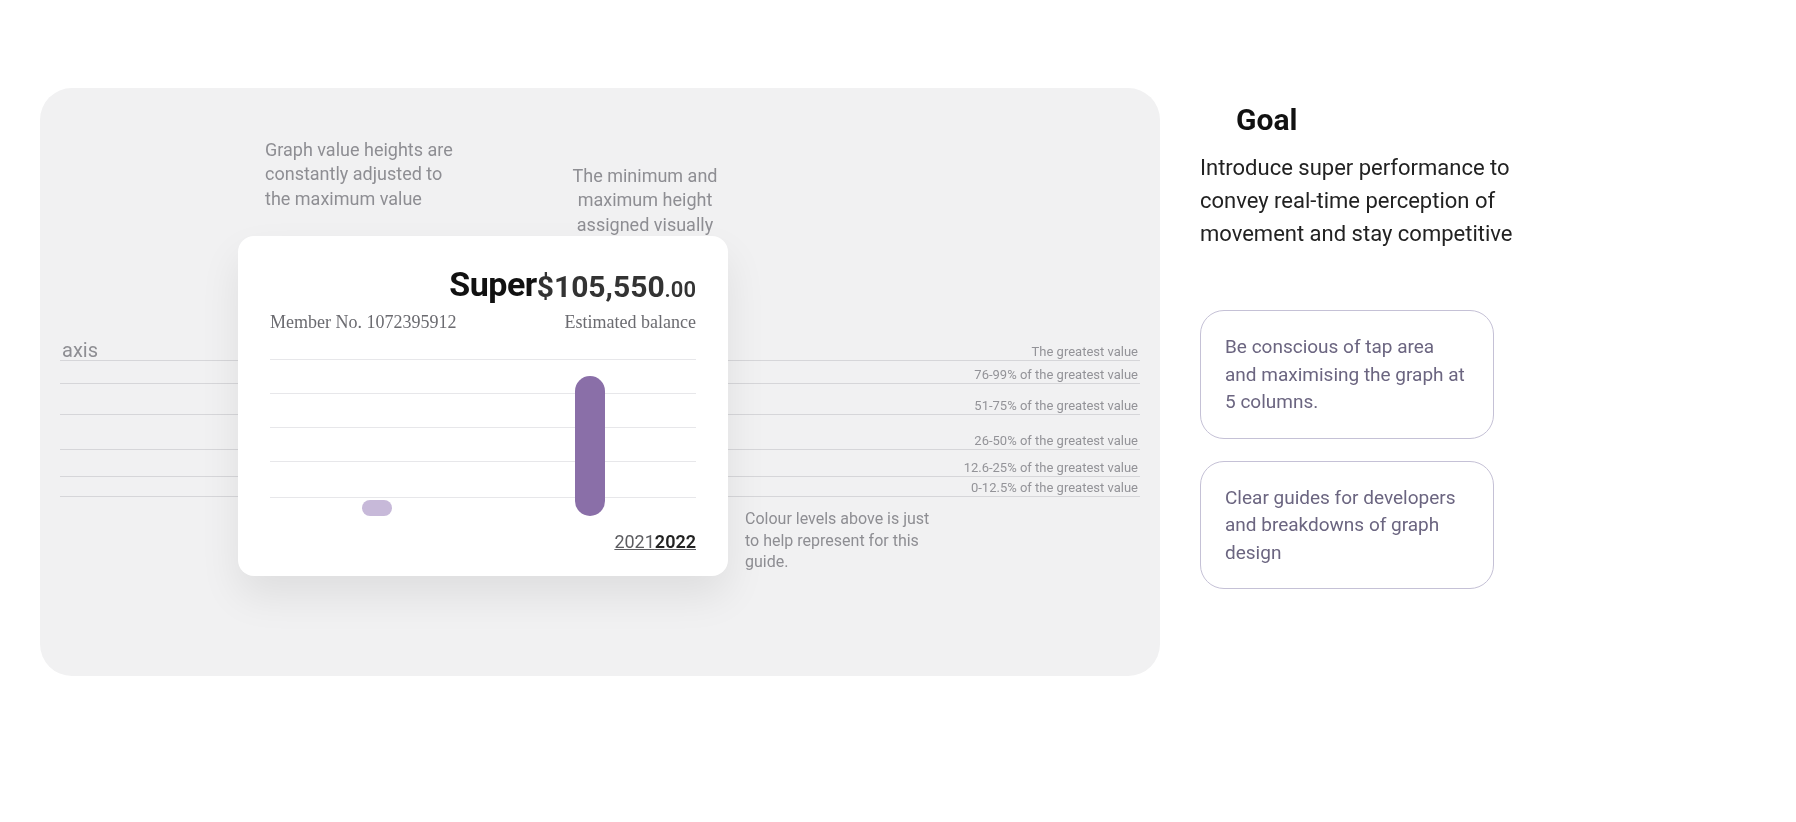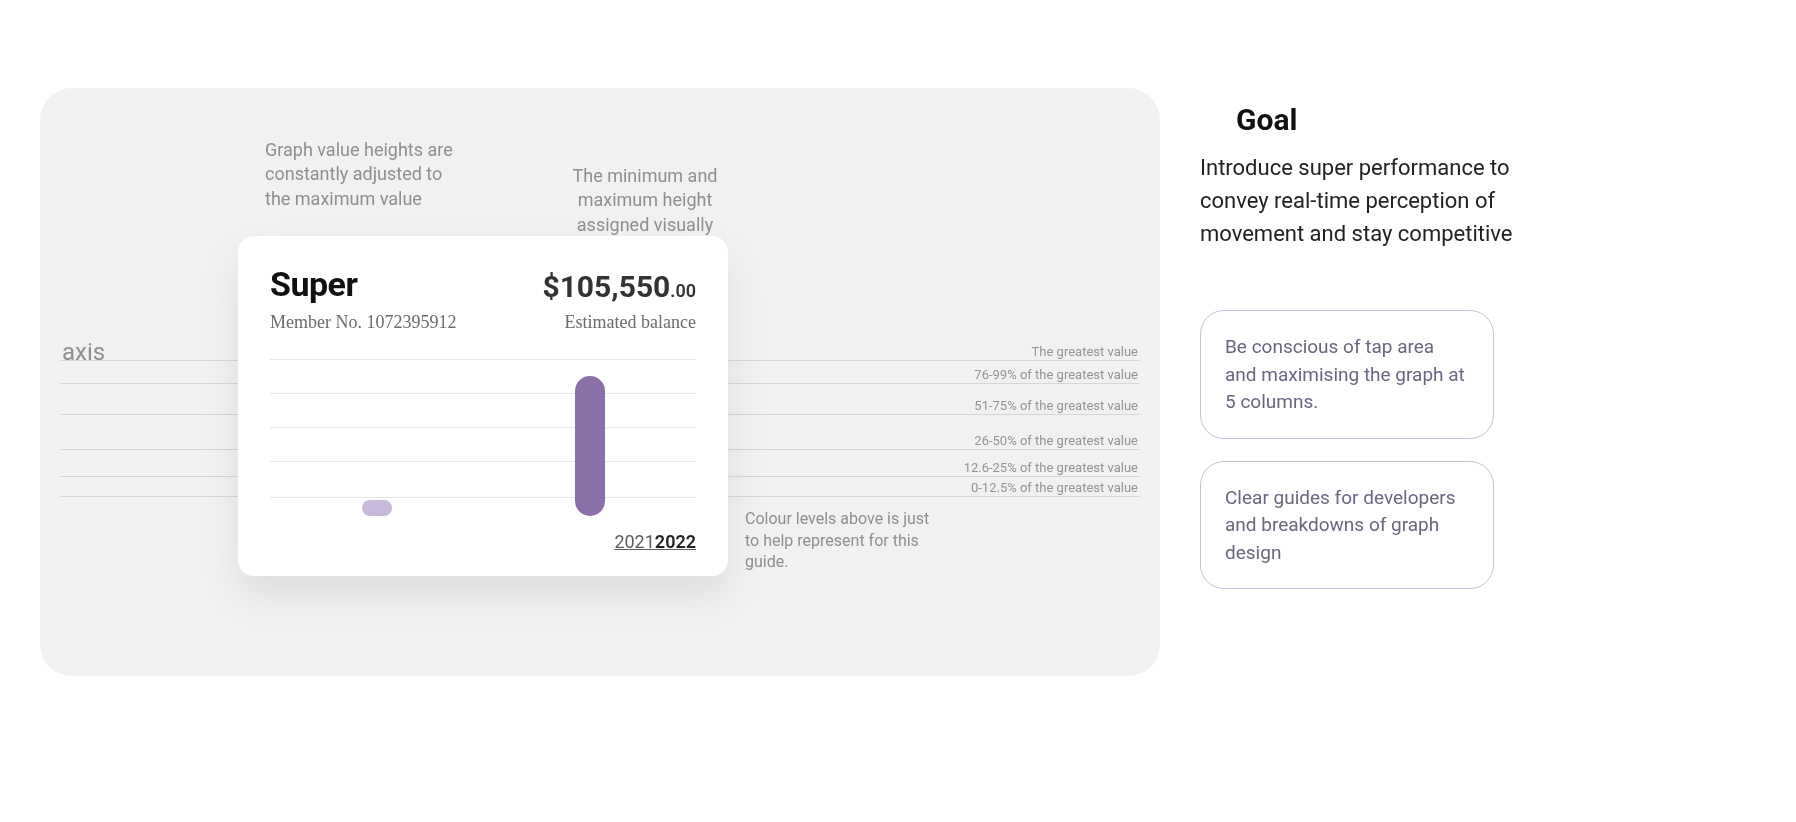--- a/index.html
+++ b/index.html
@@ -26,21 +26,21 @@
     margin-top: 48px;
   }
   .anno {
     position: absolute;
     color: #8e8e93;
     font-size: 18px;
     line-height: 1.35;
   }
   .anno-left  { left: 225px; top: 50px; width: 200px; }
   .anno-mid   { left: 505px; top: 76px; width: 200px; text-align:center; }
-  .axis-label { position:absolute; left: 22px; top: 250px; color:#8e8e93; font-size:24px; }
+  .axis-label { position:absolute; left: 22px; top: 250px; color:#8e8e93; font-size:20px; }
   .anno-foot  { left: 705px; top: 420px; width: 190px; font-size:16px; }
 
   
   .gridline {
     position:absolute;
     left:20px; right:20px;
     border-top:1px solid #d6d6d9;
   }
   .gridline-label {
     position:absolute;
@@ -55,25 +55,25 @@
     position:absolute;
     left:198px; top:148px;
     width:490px; height:340px;
     background:#ffffff;
     border-radius:16px;
     box-shadow: 0 20px 40px rgba(0,0,0,0.08);
     padding: 28px 32px 20px 32px;
     display:flex; flex-direction:column;
   }
   .card-head {
-    display:flex; justify-content:space-between; align-items:flex-end;
+    display:flex; justify-content:flex-end; align-items:flex-end;
   }
   .super-title { font-size:34px; font-weight:700; color:#111; letter-spacing:-0.5px; }
   .balance { font-size:30px; font-weight:700; color:#333; }
-  .balance .cents { font-size:18px; font-weight:600; }
+  .balance .cents { font-size:22px; font-weight:600; }
   .card-sub {
     display:flex; justify-content:space-between;
     margin-top:8px;
     color:#6b6b70; font-size:18px;font-family:Liberation Serif, serif;
   }
   .chart-area {
     position:relative;
     margin-top:18px;
     flex:1;
   }

